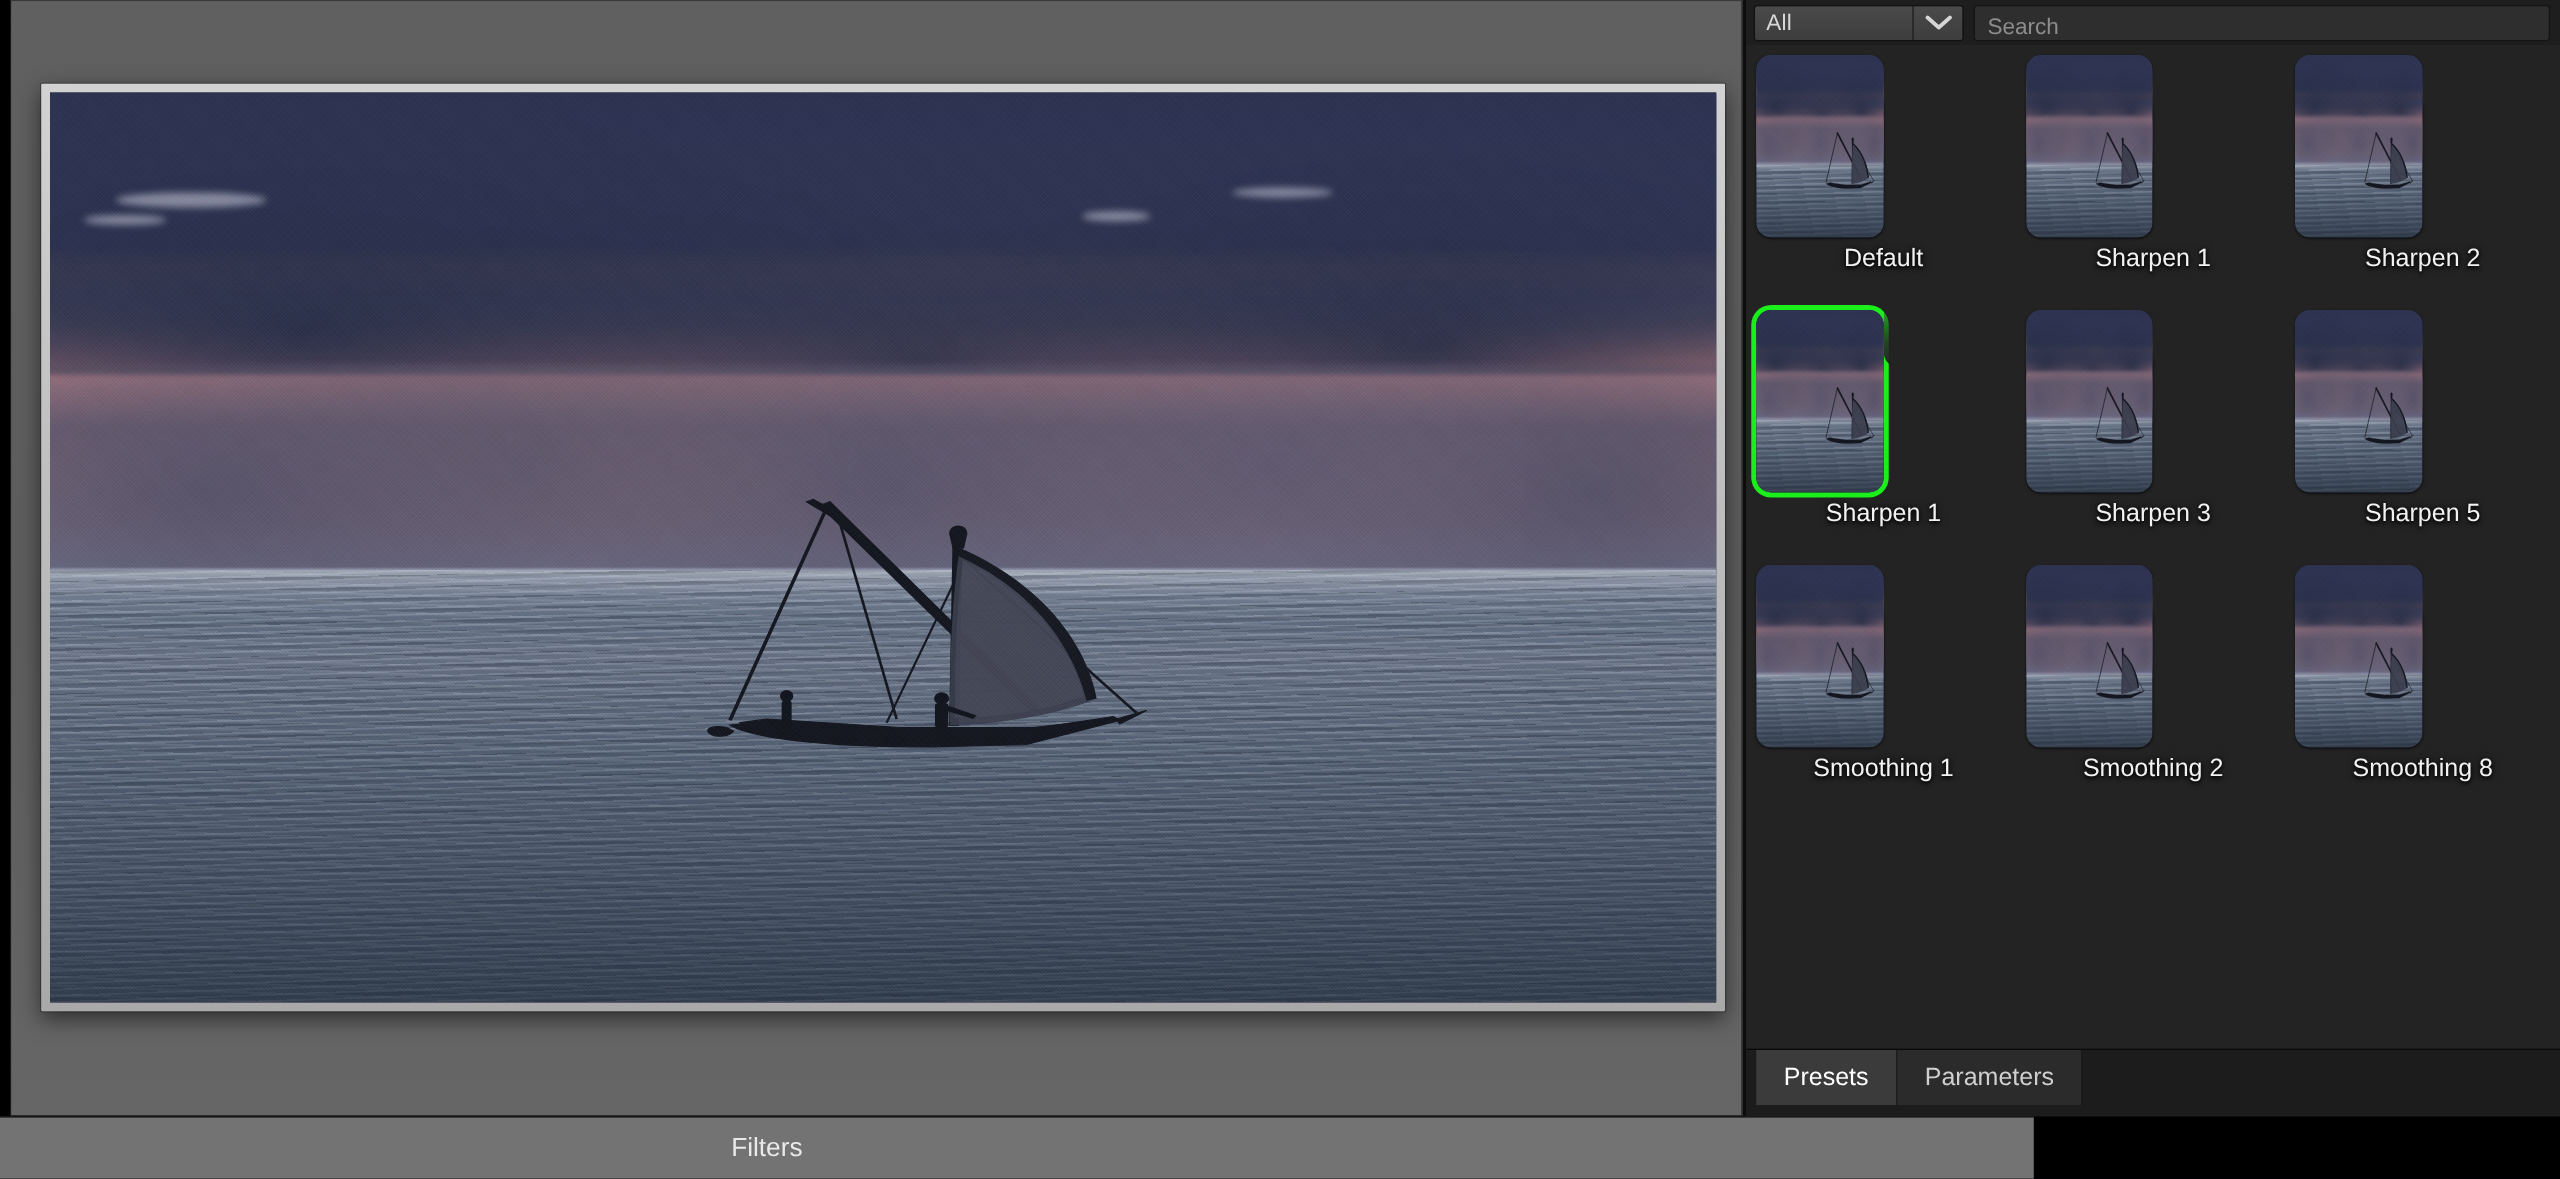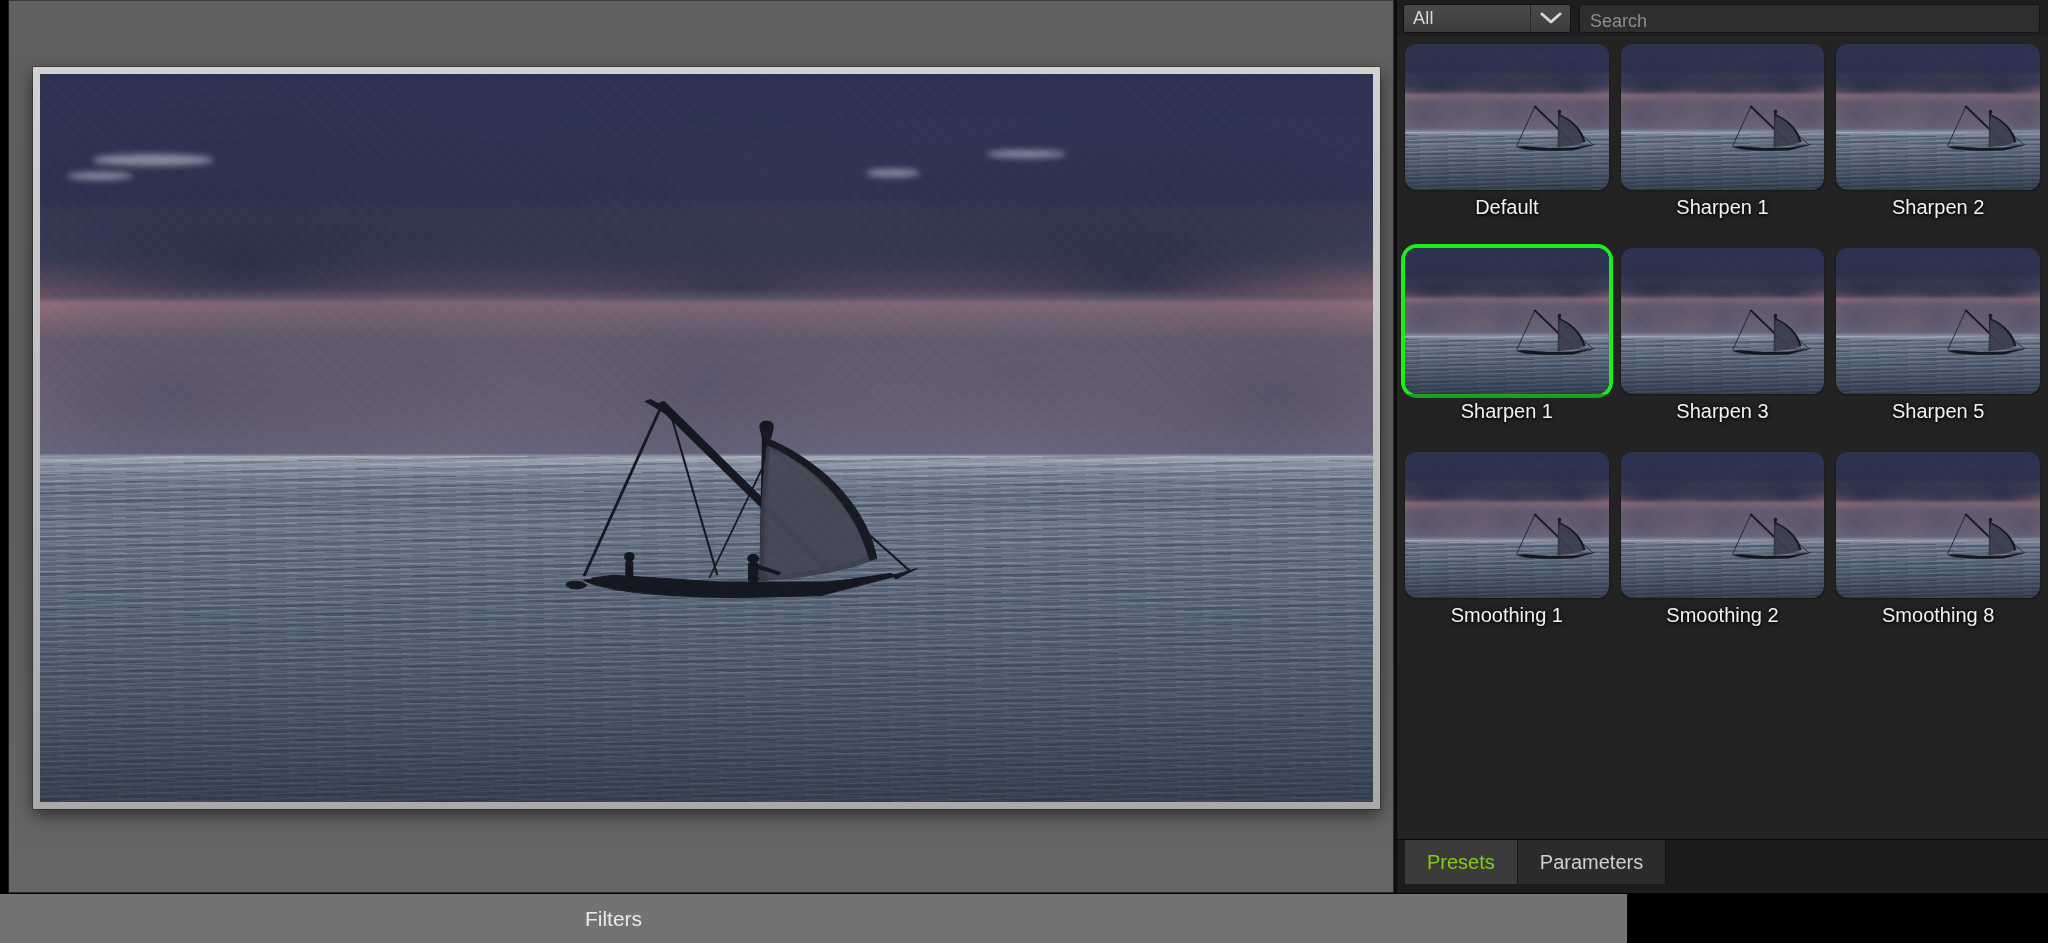--- a/index.html
+++ b/index.html
@@ -209,21 +209,21 @@
     padding:8px 8px 0 8px;
     display:grid;
     grid-template-columns:repeat(3,1fr);
     grid-auto-rows:204px;
     column-gap:12px; row-gap:0px;
     overflow:hidden;
     background:#232323;
   }
   .preset{
     position:relative; width:100%; height:192px;
-    display:flex; flex-direction:column; 
+    display:flex; flex-direction:row; 
     cursor:pointer;
     text-decoration:underline;
   }
   .thumb-wrap{
     position:relative; width:100%; height:146px;
     border-radius:12px; overflow:hidden;
     background:#1a2033;
     box-shadow:0 1px 2px rgba(0,0,0,.6);
   }
   .preset.selected .thumb-wrap{
@@ -270,21 +270,21 @@
     padding-left:8px;
   }
   .tab{
     height:44px; padding:0 22px;
     display:flex; align-items:center; justify-content:center;
     color:#cfcfcf; font-size:20px;
     background:#2b2b2b;
     border-right:1px solid #151515;
     cursor:pointer;
   }
-  .tab.active{ background:#3b3b3b; color:#84cc16; }
+  .tab.active{ background:#3b3b3b; color:#ffffff; }
 
   
   #bottom-bar{
     position:absolute; left:0; bottom:0; width:100%; height:50px;
     background:#737373;
     border-top:1px solid #000;
     display:flex; align-items:center; justify-content:center;
   }
   #bottom-bar .title{
     color:#e9e9e9; font-size:21px;

